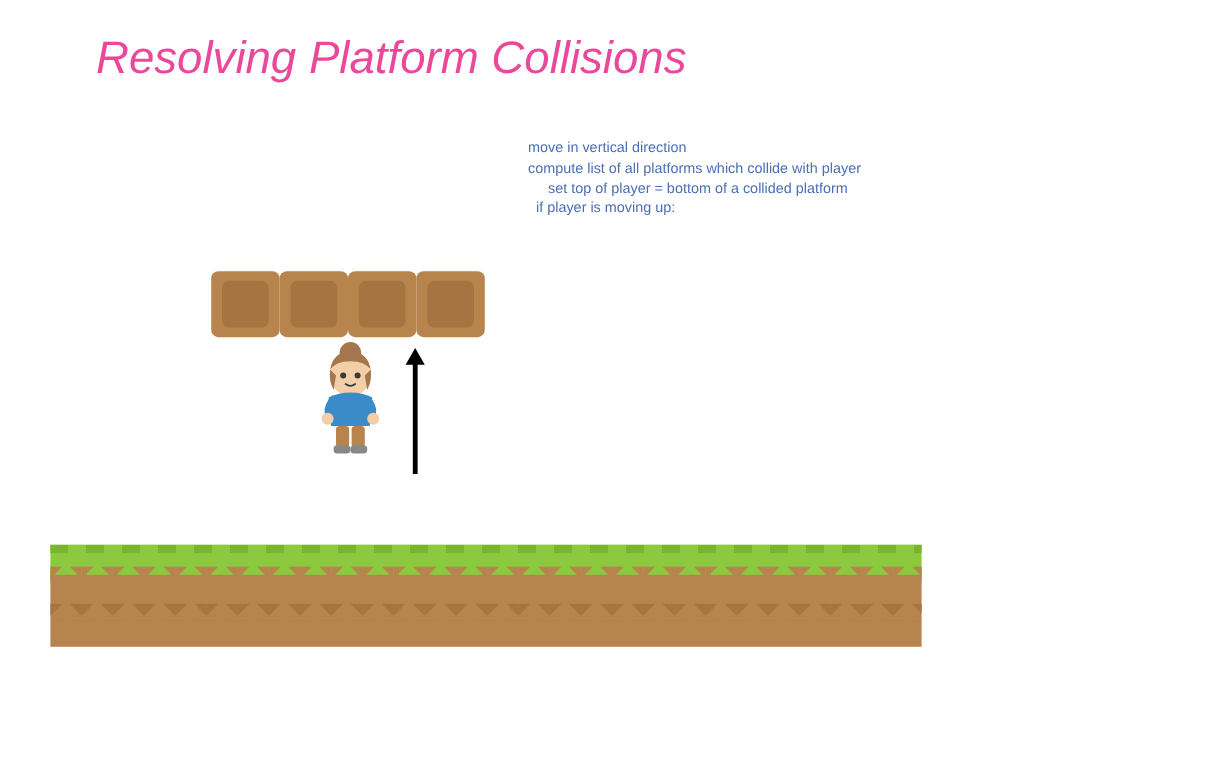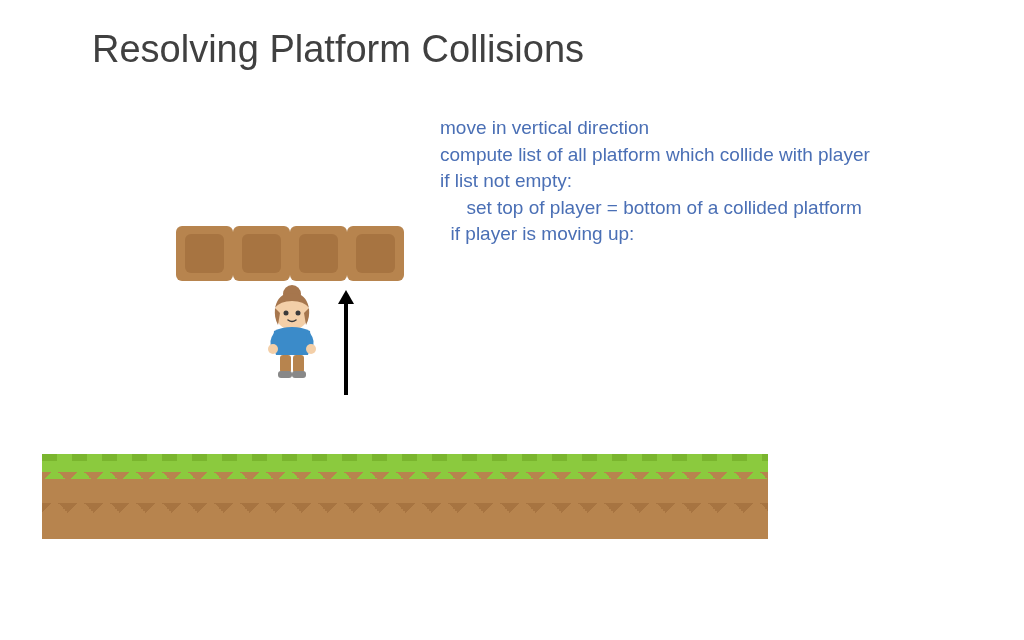--- a/index.html
+++ b/index.html
@@ -7,30 +7,31 @@
       width: 1024px;
       height: 640px;
       background: #ffffff;
       font-family: "Gill Sans", "Gill Sans MT", "Helvetica Neue", Arial, sans-serif;
       position: relative;
       overflow: hidden;
     }
     .title {
       position: absolute;
       top: 28px;
-      left: 92px;
+      left: 80px;
       font-size: 38px;
       font-weight: 400;
-      color: #404040;
+      color: #ec4899;
+      font-style: italic;
     }
     .pseudocode {
       position: absolute;
       top: 115px;
       left: 440px;
-      font-size: 19px;
+      font-size: 12px;
       line-height: 1.4;
       color: #4a6fb5;
     }
     .pseudocode div { white-space: pre; }
     .platform-blocks {
       position: absolute;
       top: 226px;
       left: 176px;
       display: flex;
     }
@@ -134,22 +135,21 @@
       background-size: 26px 14px;
     }
   </style>
 </head>
 <body>
 
 <h1 class="title">Resolving Platform Collisions</h1>
 
 <div class="pseudocode">
   <div>move in vertical direction</div>
-  <div>compute list of all platform which collide with player</div>
-  <div>if list not empty:</div>
+  <div>compute list of all platforms which collide with player</div>
   <div>     set top of player = bottom of a collided platform</div>
   <div>  if player is moving up:</div>
 </div>
 
 <div class="platform-blocks">
   <div class="block">
       <div class="block-inner">
         <div class="block-center"></div>
       </div>
     </div>

